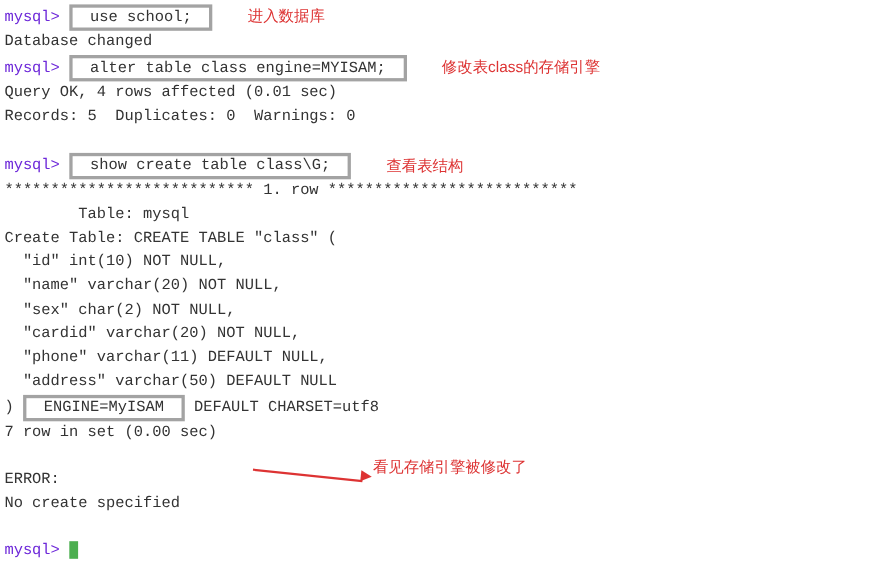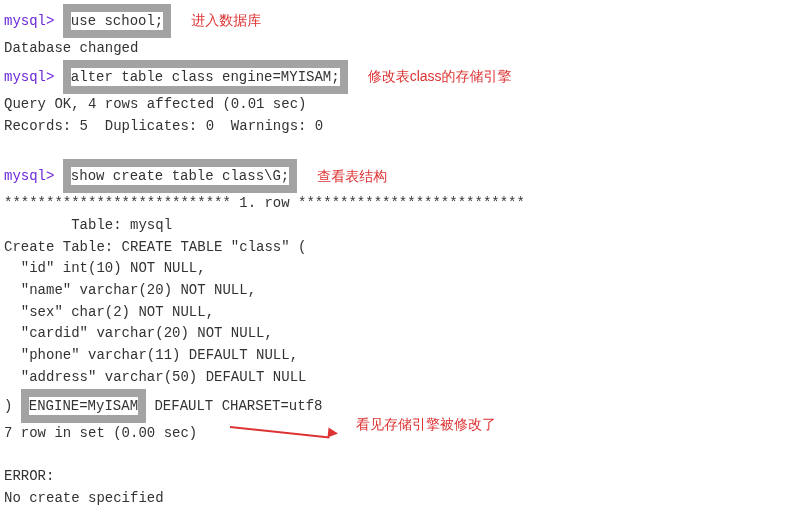--- a/index.html
+++ b/index.html
@@ -11,31 +11,31 @@
       color: #333;
       width: 794px;
       height: 519px;
       padding: 4px;
       position: relative;
       overflow: hidden;
     }
     .line { white-space: pre; position: relative; }
     .prompt { color: #6d28d9; }
     .boxed {
-      border: 8px solid #a3a3a3;
-      padding: 0 0;
+      border: 3px solid #a3a3a3;
+      padding: 0 16px;
       display: inline-block;
       line-height: 1.3;
     }
     .anno {
       color: #d33;
       font-family: "Microsoft YaHei", SimSun, sans-serif;
       font-size: 14px;
       display: inline-block;
-      margin-left: 20px;
+      margin-left: 32px;
       vertical-align: middle;
     }
     .cursor {
       display: inline-block;
       width: 8px;
       height: 16px;
       background: #4caf50;
       vertical-align: middle;
     }
     .arrow-wrap {
@@ -61,21 +61,21 @@
       top: 12px;
       width: 0;
       height: 0;
       border-left: 10px solid #d33;
       border-top: 5px solid transparent;
       border-bottom: 5px solid transparent;
       transform: rotate(6deg);
     }
     .anno4 {
       position: absolute;
-      left: 356px;
+      left: 339px;
       top: 414px;
       color: #d33;
       font-family: "Microsoft YaHei", SimSun, sans-serif;
       font-size: 14px;
     }
   </style>
 </head>
 <body>
 
 <div class="line"><span class="prompt">mysql&gt;</span> <span class="boxed">use school;</span><span class="anno">进入数据库</span></div>

